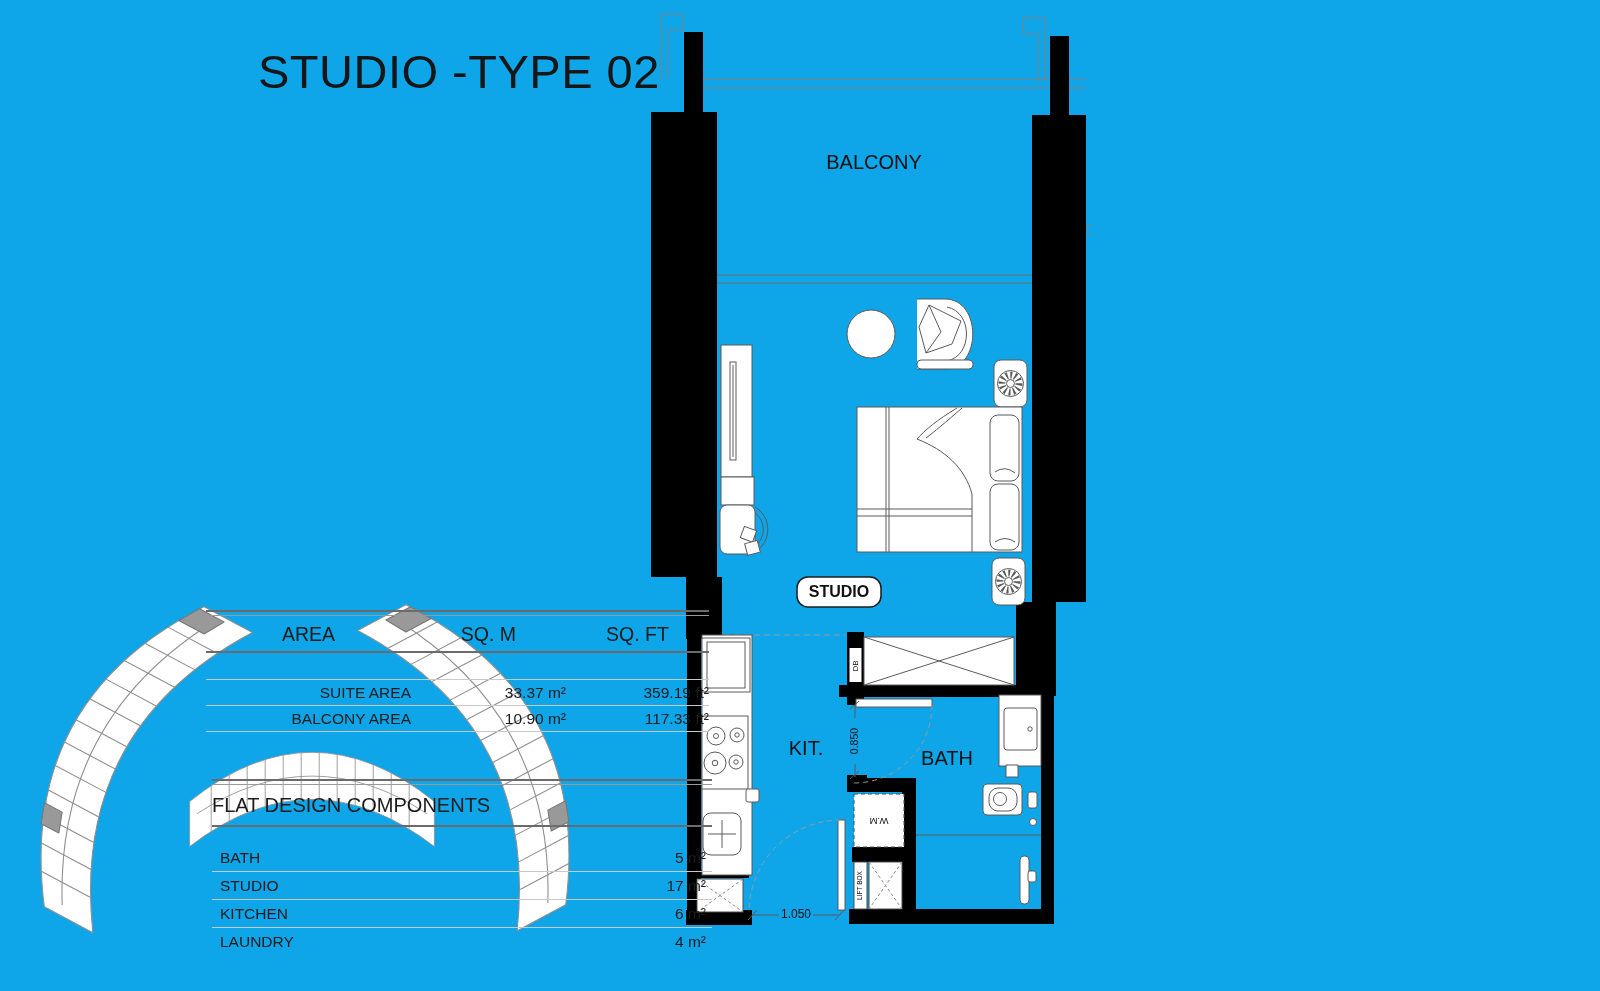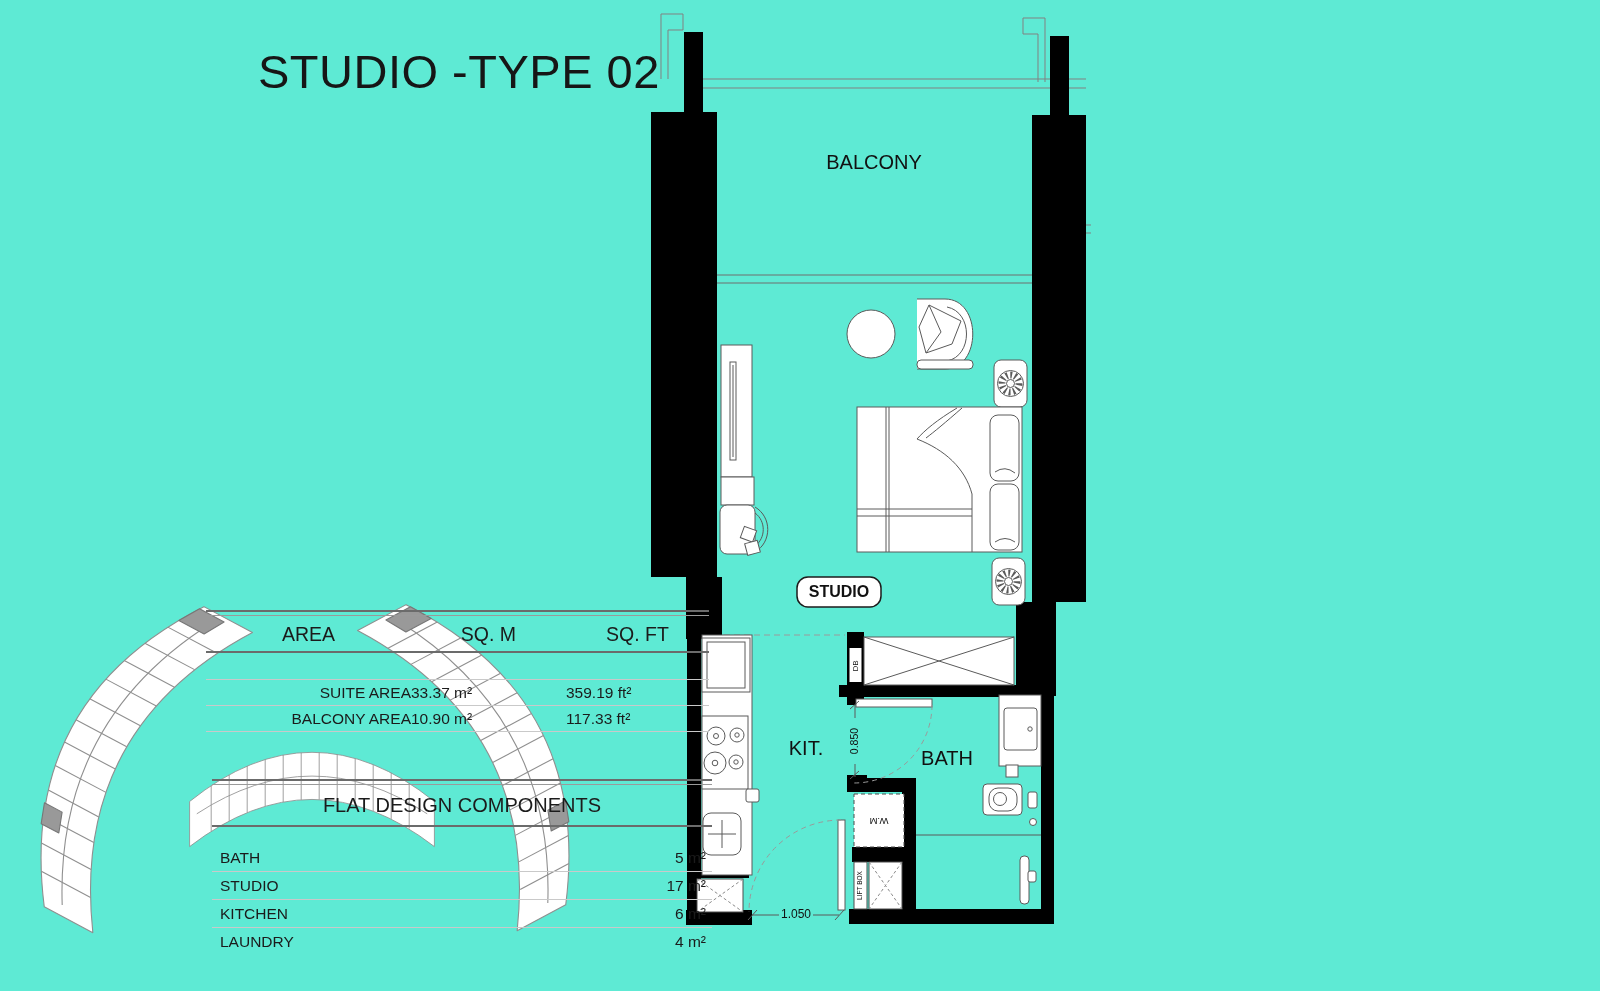--- a/index.html
+++ b/index.html
@@ -1,37 +1,37 @@
 <!DOCTYPE html>
 <html><head>
 <meta charset="utf-8">
 <style>
   html,body{margin:0;padding:0;background:#fff}
-  .page{position:relative;width:1600px;height:991px;background:#5eead4;
+  .page{position:relative;width:1600px;height:991px;background:#0ea5e9;
         font-family:"Liberation Sans",sans-serif;color:#1b1b1b;overflow:hidden}
   .title{position:absolute;left:258px;top:44px;font-size:47px;letter-spacing:.5px;
          white-space:nowrap;color:#161616}
   svg text{font-family:"Liberation Sans",sans-serif;fill:#111}
 
   
   .tbl{position:absolute;left:206px;top:610px;width:503px}
   .dbl{height:3px;border-top:2px solid #6b6b6b;border-bottom:1px solid #9a9a9a}
   .hdr{display:grid;grid-template-columns:205px 155px 143px;font-size:19.5px;
        padding:7px 0 5px 0;color:#1b1b1b}
   .hdr span{text-align:center}
   .hdr-line{border-top:2px solid #6b6b6b}
   .rows{margin-top:26px;border-top:1px solid #c9c9c9}
   .row{display:grid;grid-template-columns:205px 155px 143px;font-size:15.5px;
        height:25px;align-items:center;border-bottom:1px solid #c9c9c9}
   .row .c0{padding-left:8px;text-align:right}
-  .row .c1,.row .c2{text-align:left}
+  .row .c1,.row .c2{text-align:right}
 
   
   .comp{position:absolute;left:212px;top:779px;width:500px}
-  .comp-title{font-size:20px;text-align:center;padding:9px 0 8px 0}
+  .comp-title{font-size:20px;text-align:left;padding:9px 0 8px 0}
   .crows{margin-top:17px}
   .crow{display:flex;justify-content:space-between;align-items:center;
         font-size:15.5px;height:27px;border-bottom:1px solid #c9c9c9;
         padding:0 6px 0 8px}
   .crow:last-child{border-bottom:none}
 </style>
 </head>
 <body>
 
 <div class="page">

